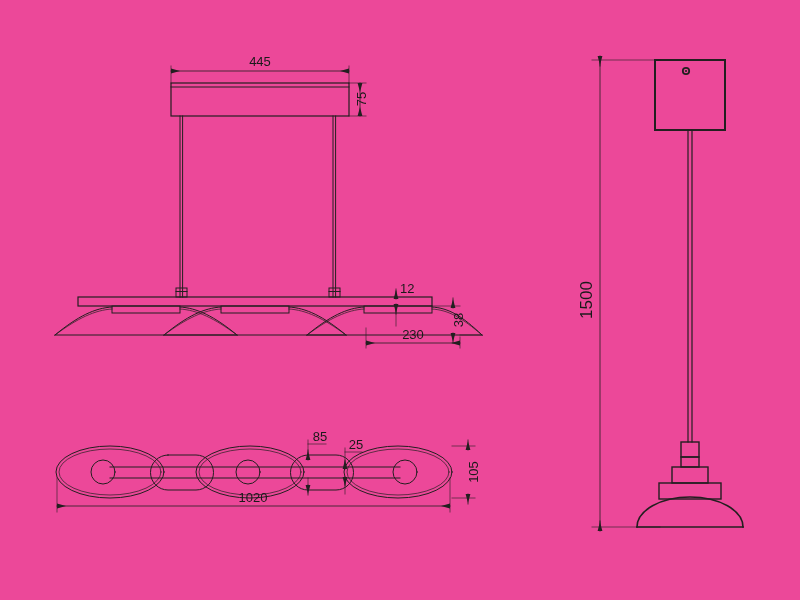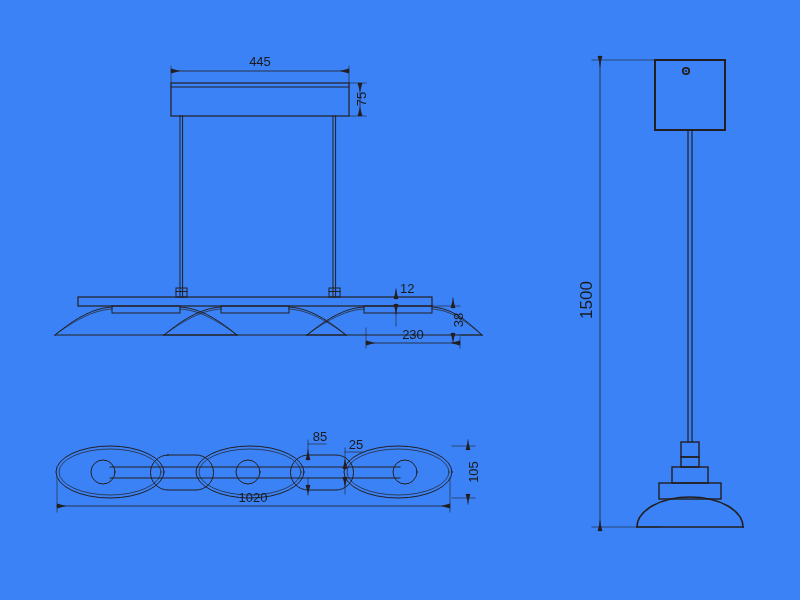--- a/index.html
+++ b/index.html
@@ -7,21 +7,21 @@
     padding: 0;
     background: #ffffff;
   }
   body {
     font-family: "Liberation Sans", sans-serif;
   }
   #sheet {
     position: relative;
     width: 800px;
     height: 600px;
-    background: #3b82f6;
+    background: #ec4899;
     overflow: hidden;
   }
   #sheet svg {
     display: block;
   }
   .dim-text {
     font-family: "Liberation Sans", sans-serif;
     font-size: 13px;
     fill: #1a1a1a;
   }

